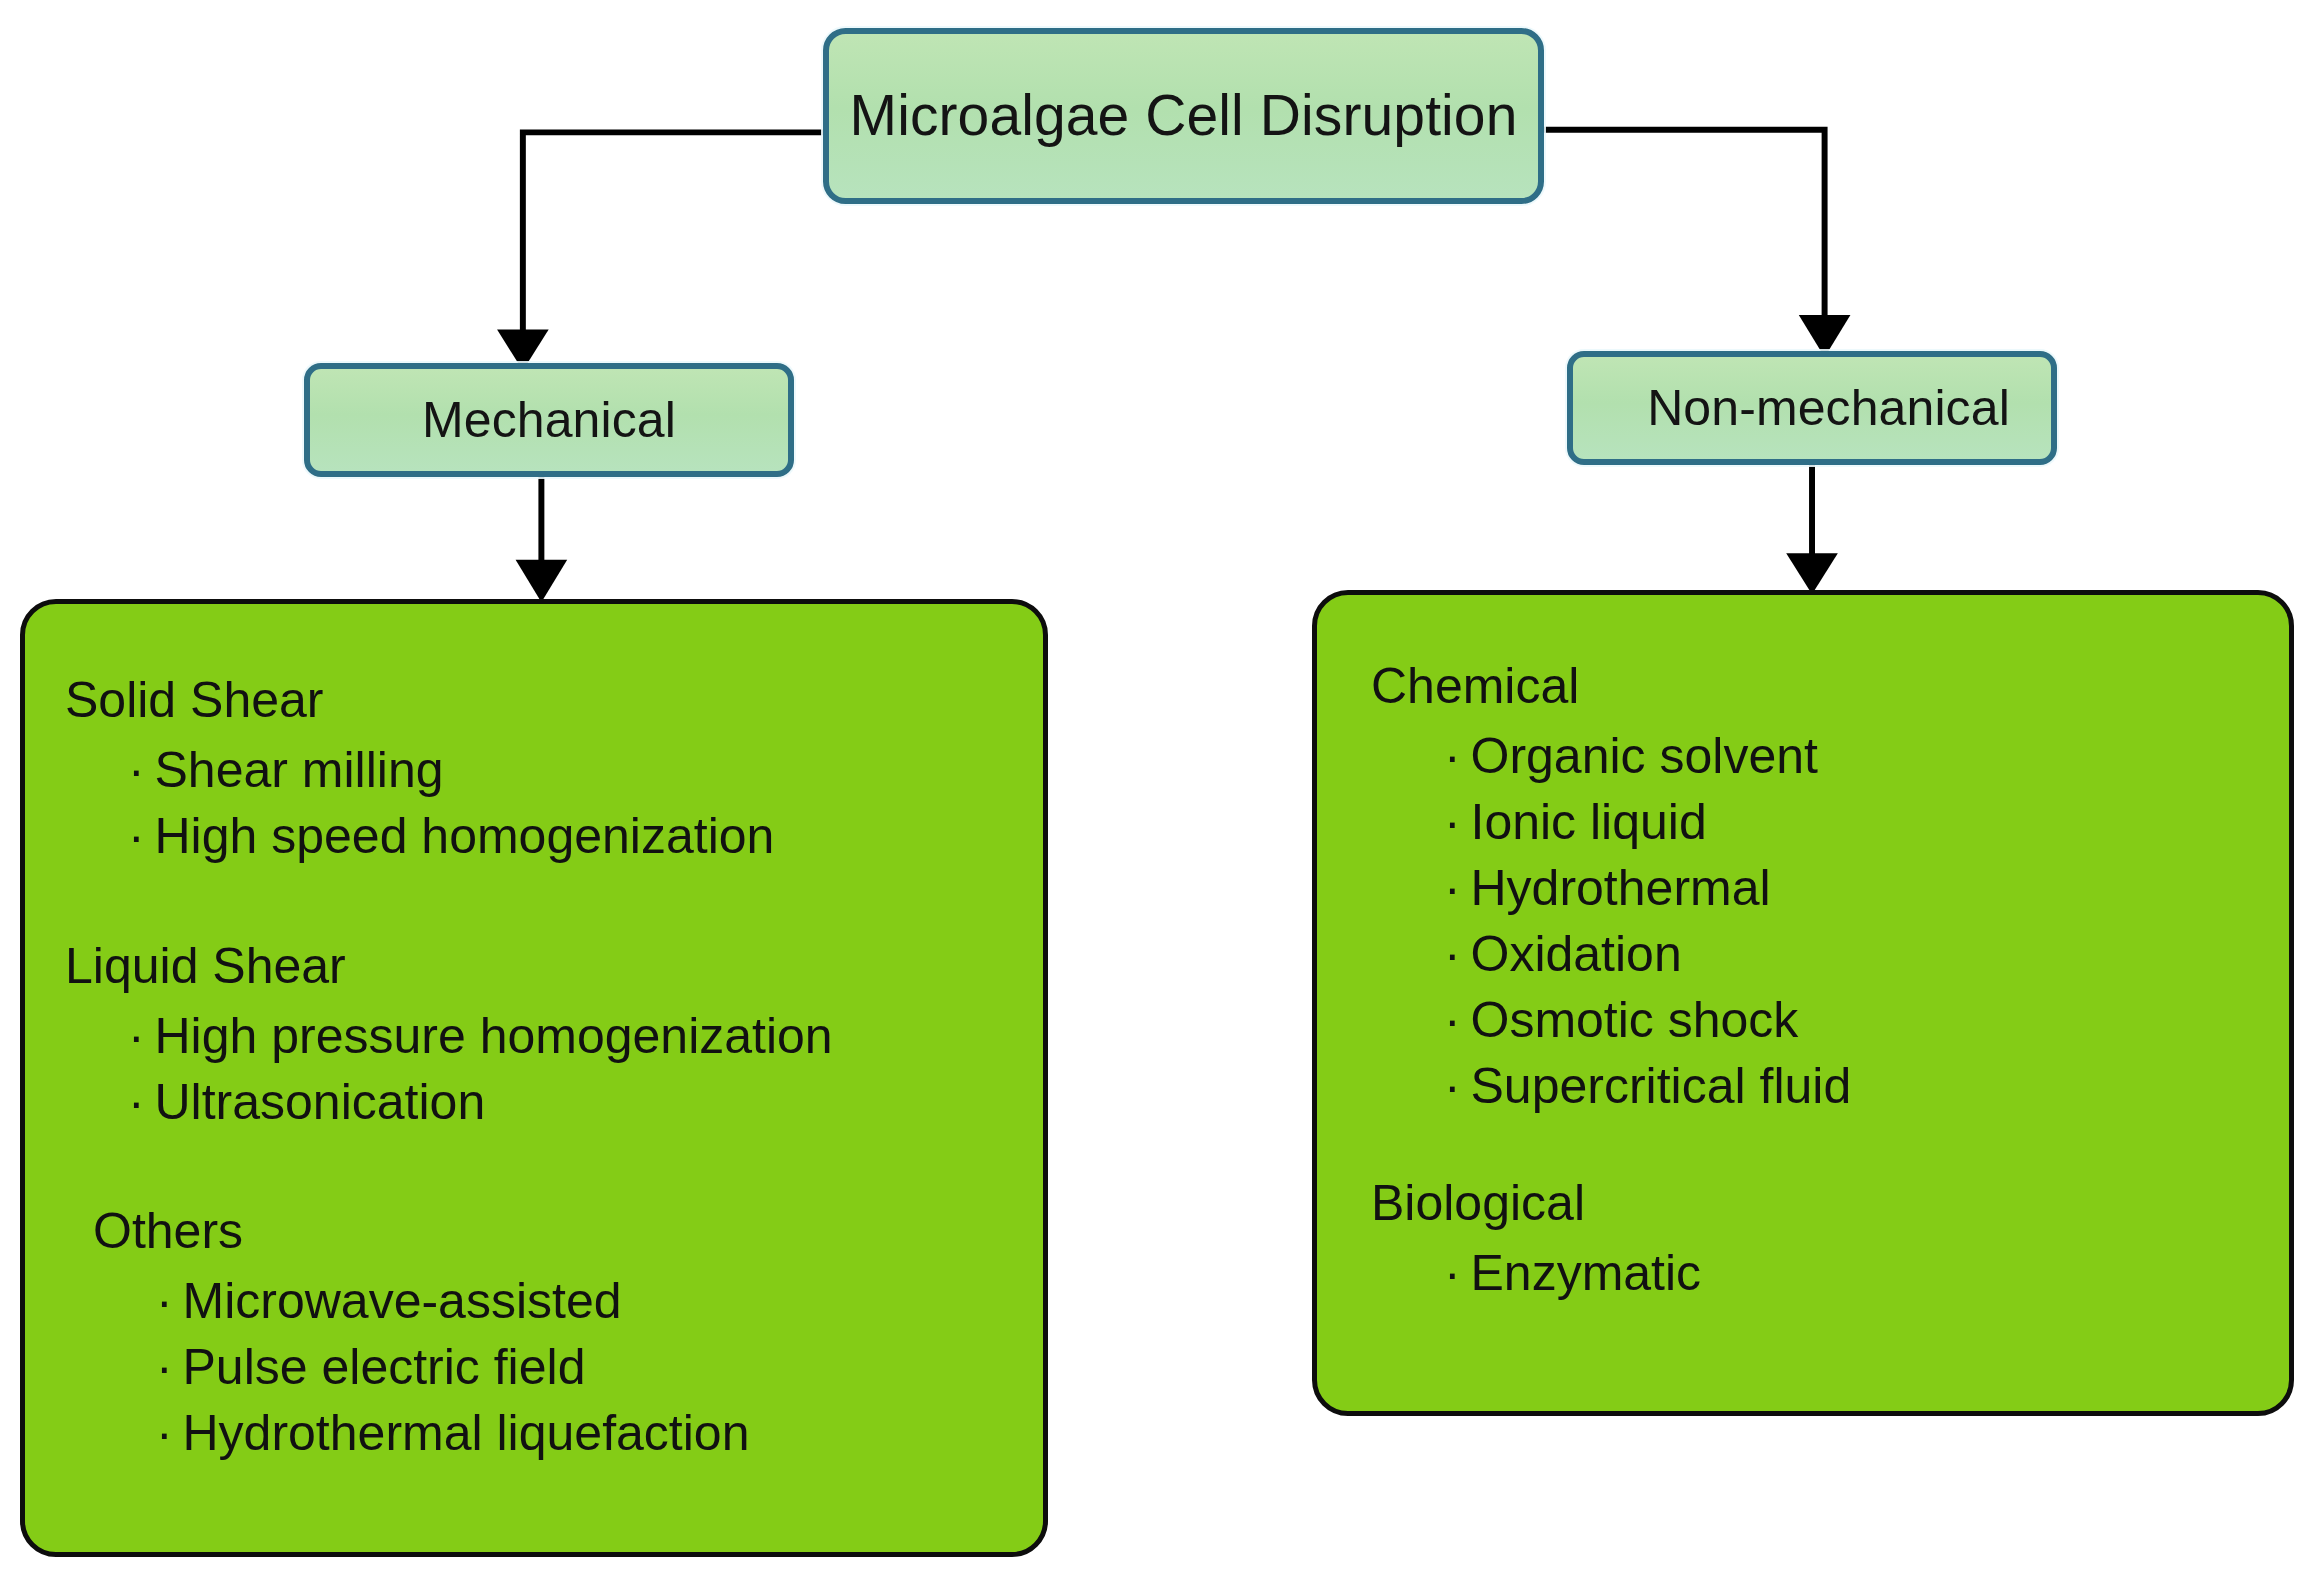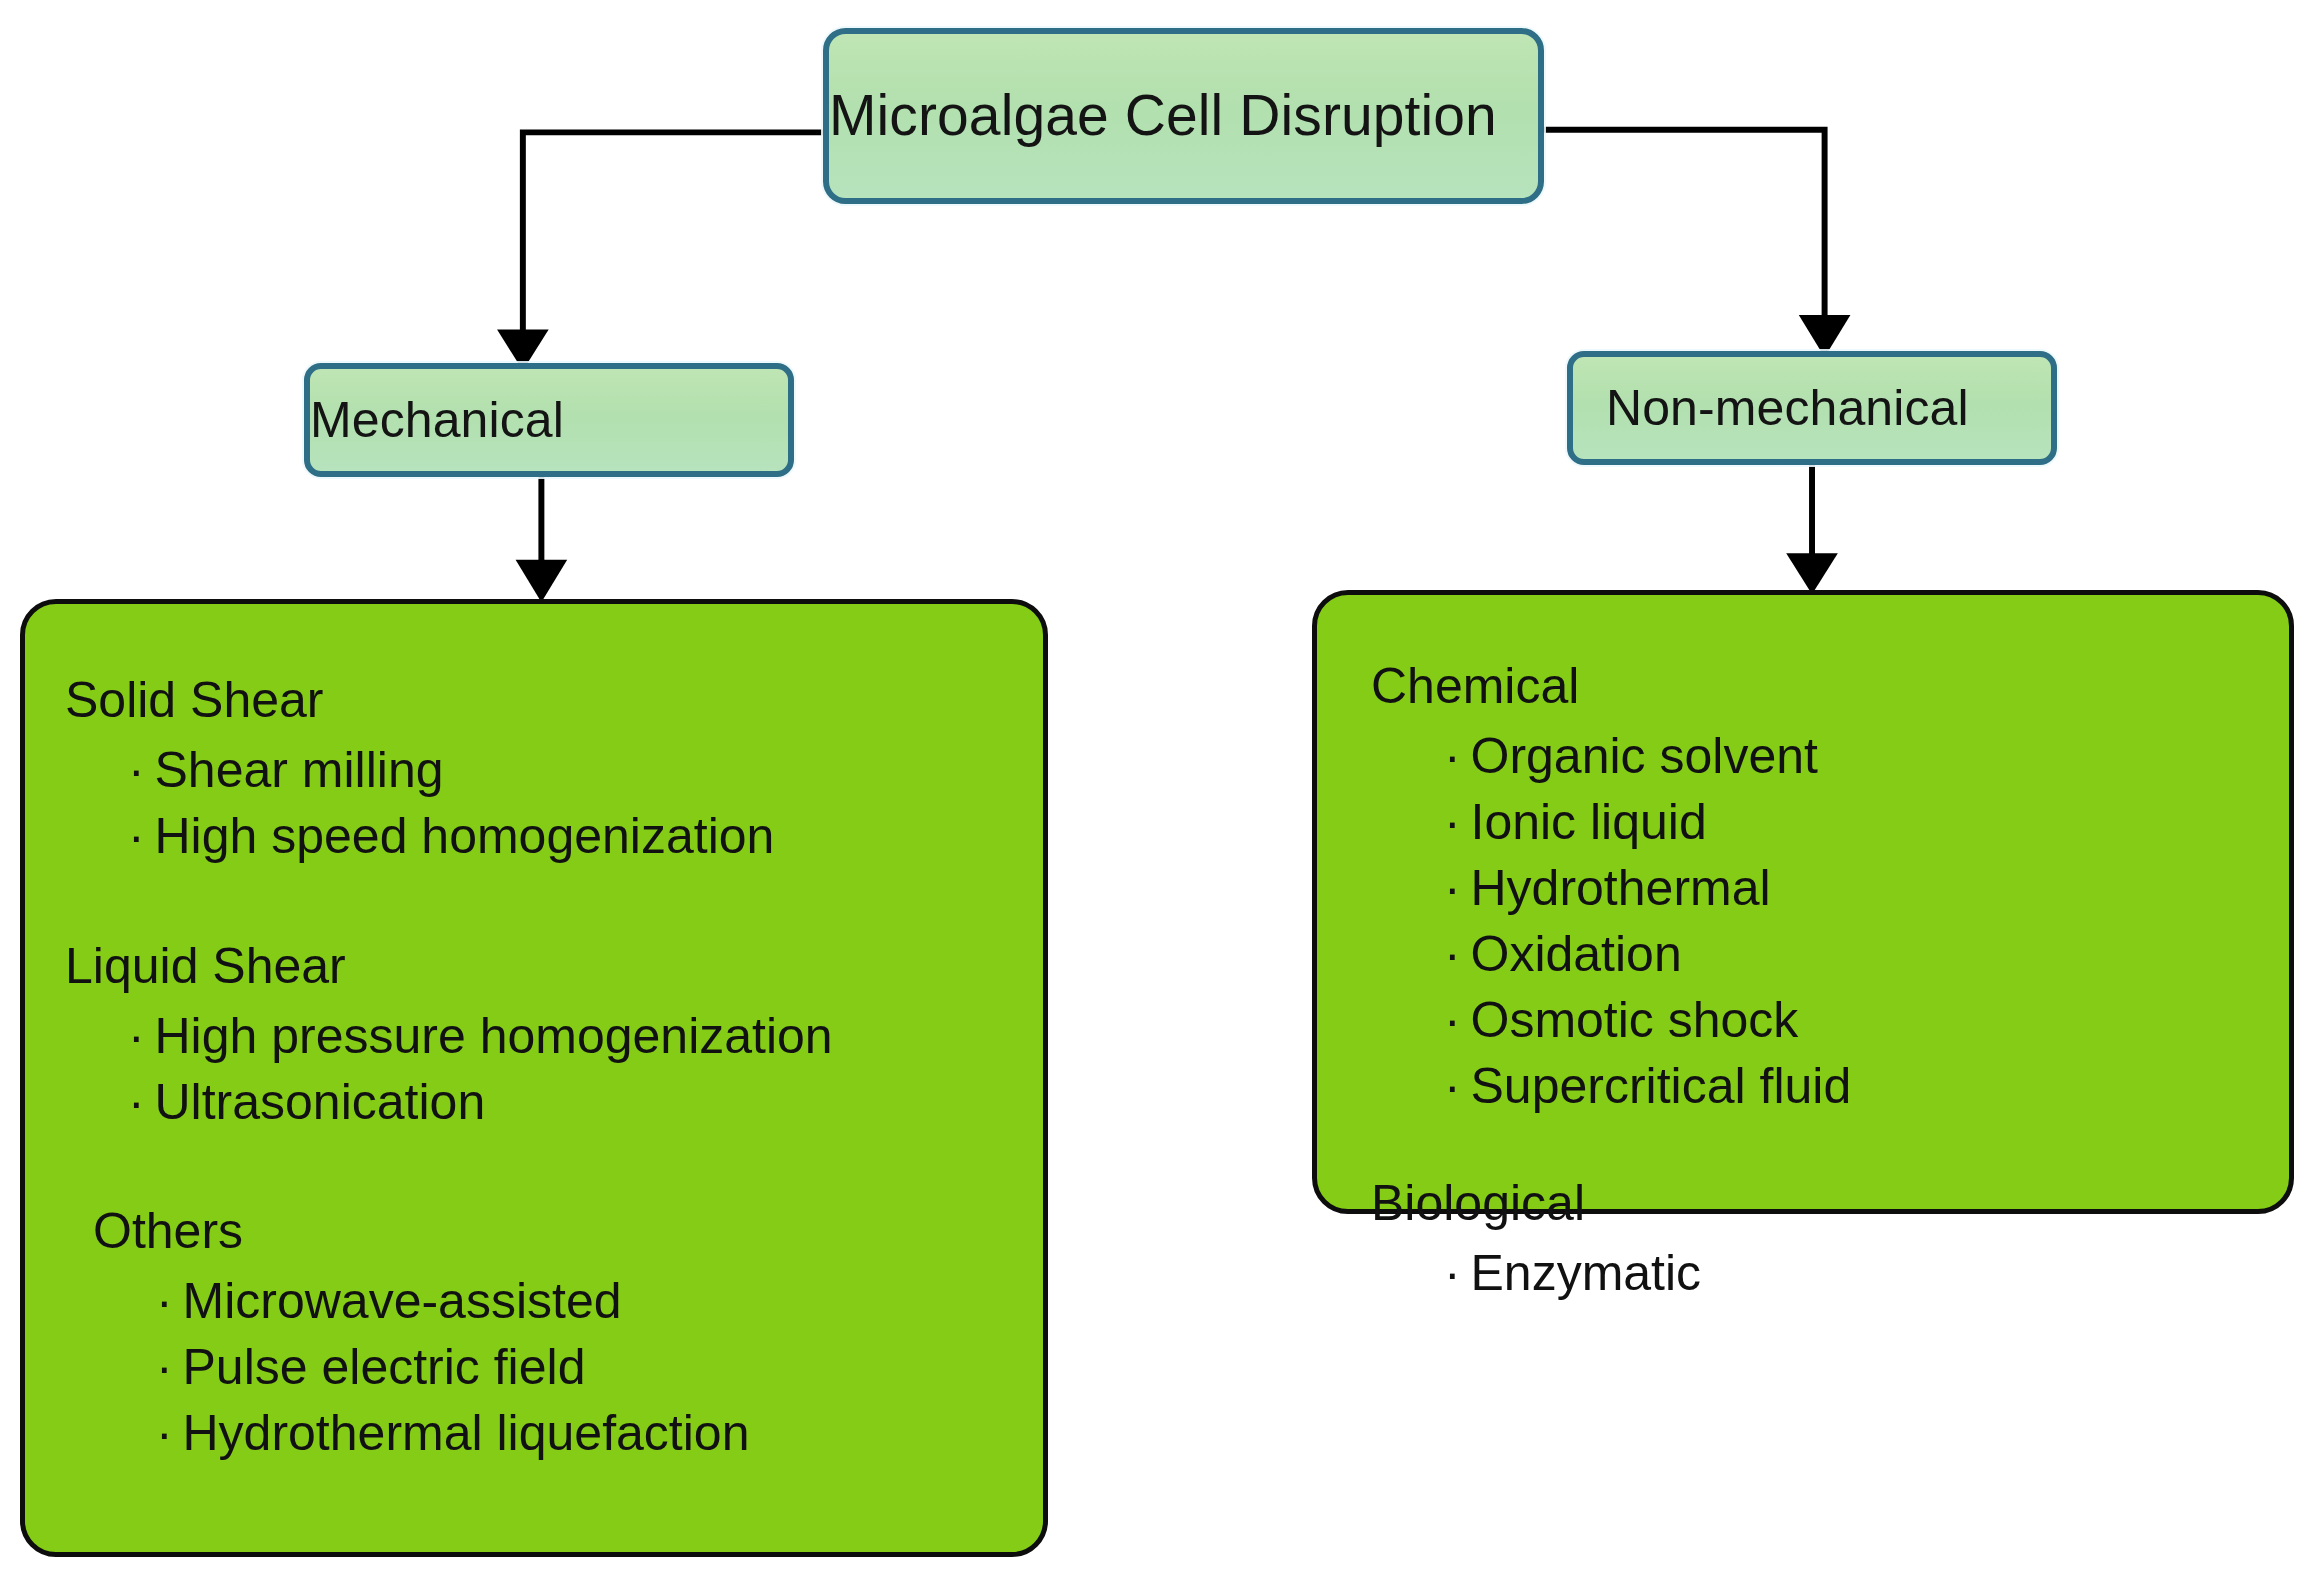--- a/index.html
+++ b/index.html
@@ -18,21 +18,21 @@
 
   
   .node {
     position: absolute;
     box-sizing: border-box;
     border: 6px solid #2f6e87;
     border-radius: 22.5px;
     background: linear-gradient(180deg, #bfe5b4 0%, #b2e0ae 45%, #b7e3bd 100%);
     display: flex;
     align-items: center;
-    justify-content: flex-start;
+    justify-content: center;
     color: #141414;
     box-shadow: 0 0 0 2px rgba(235,248,252,0.9);
   }
   .node span {
     display: block;
     line-height: 1.05;
     letter-spacing: 0.1px;
   }
 
   #node-root { left: 823px; top: 28px; width: 721px; height: 176px; }
@@ -46,21 +46,21 @@
 
   
   .panel {
     position: absolute;
     box-sizing: border-box;
     border: 5.3px solid #0d0d0d;
     border-radius: 36px;
     background: #84cc16;
   }
   #panel-mech { left: 20px; top: 599px; width: 1028px; height: 958px; }
-  #panel-nonmech { left: 1312px; top: 590px; width: 982px; height: 624px; }
+  #panel-nonmech { left: 1312px; top: 590px; width: 982px; height: 826px; }
 
   .panel-inner {
     position: absolute;
     left: 0; top: 0; right: 0; bottom: 0;
     padding: 0;
   }
 
   .group { position: absolute; }
   .group-title {
     font-size: 50px;

